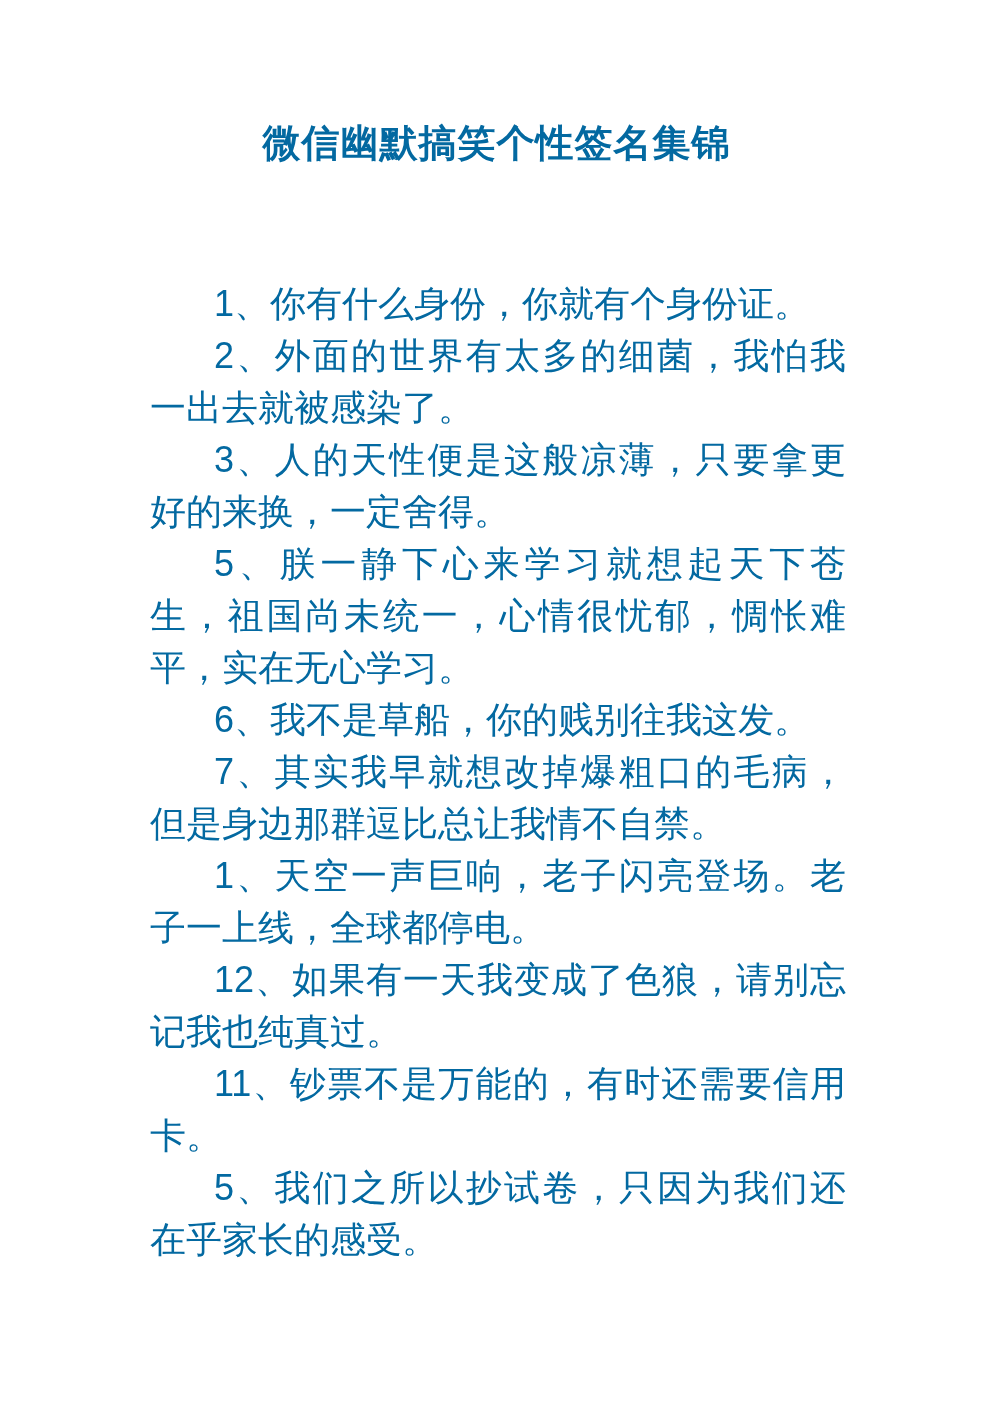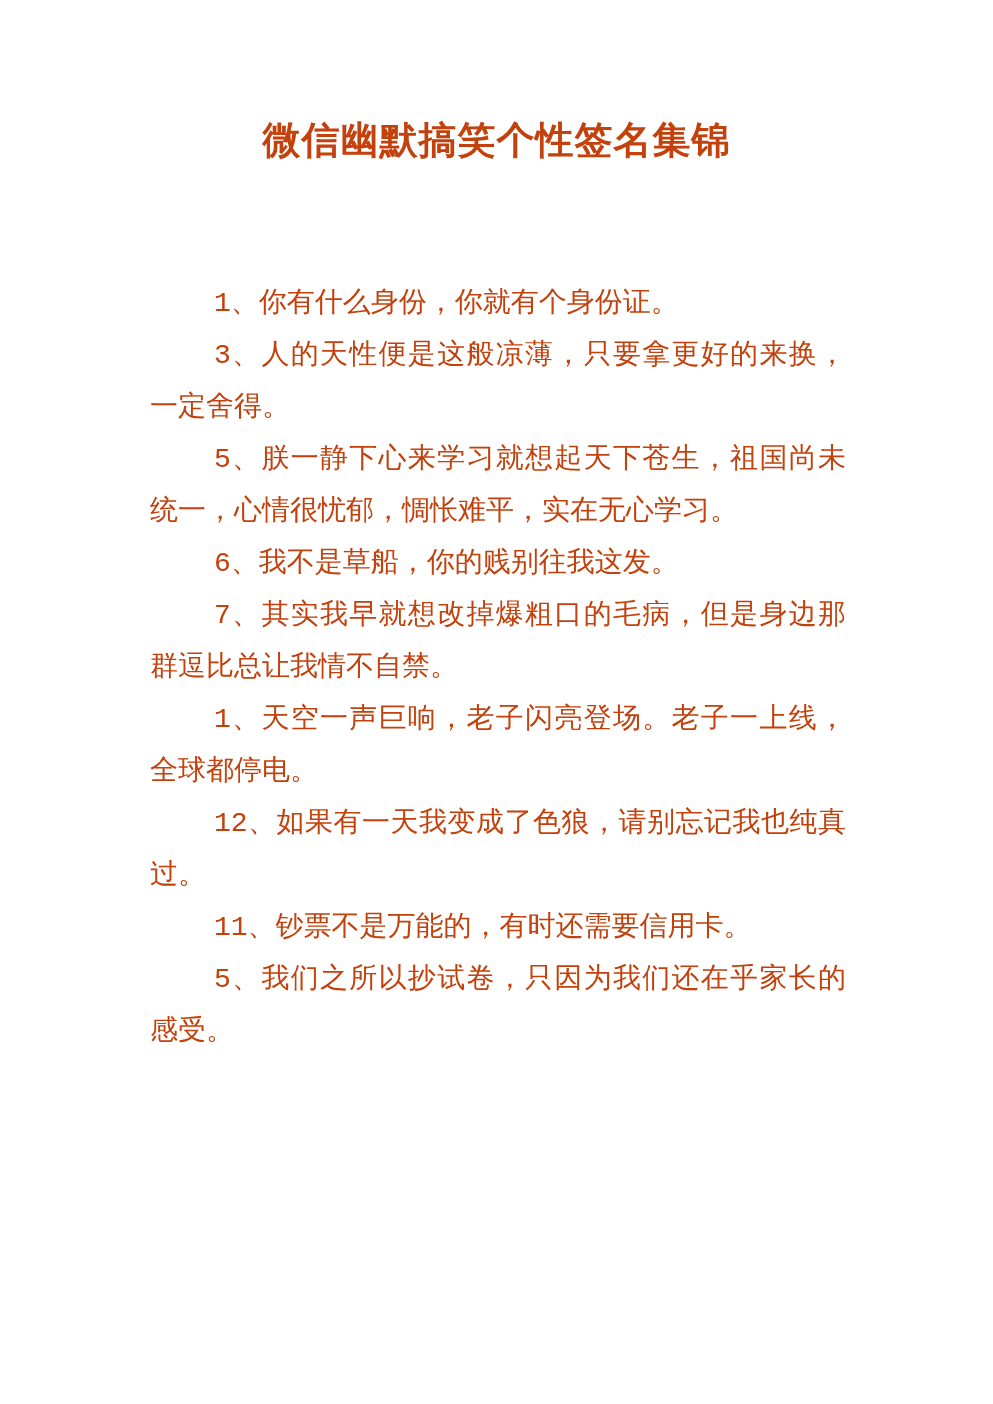--- a/index.html
+++ b/index.html
@@ -6,22 +6,22 @@
     margin: 0;
     padding: 0;
     background: #ffffff;
   }
   .page {
     position: relative;
     width: 993px;
     height: 1404px;
     background: #ffffff;
     overflow: hidden;
-    font-family: Liberation Mono, monospace;
-    color: #c2410c;
+    font-family: Liberation Sans, sans-serif;
+    color: #0369a1;
   }
   .doc-title {
     position: absolute;
     top: 120px;
     left: 0;
     width: 100%;
     margin: 0;
     text-align: center;
     font-size: 38px;
     line-height: 46px;
@@ -29,35 +29,36 @@
     letter-spacing: 1px;
   }
   .doc-content {
     position: absolute;
     top: 278px;
     left: 150px;
     width: 696px;
   }
   .doc-content p {
     margin: 0;
-    font-size: 28px;
+    font-size: 36px;
     line-height: 52px;
     text-align: justify;
     text-indent: 64px;
     word-break: break-all;
   }
 </style>
 </head>
 <body>
 
 <div class="page">
   <h1 class="doc-title">微信幽默搞笑个性签名集锦</h1>
 
   <div class="doc-content">
     <p>1、你有什么身份，你就有个身份证。</p>
+    <p>2、外面的世界有太多的细菌，我怕我一出去就被感染了。</p>
     <p>3、人的天性便是这般凉薄，只要拿更好的来换，一定舍得。</p>
     <p>5、朕一静下心来学习就想起天下苍生，祖国尚未统一，心情很忧郁，惆怅难平，实在无心学习。</p>
     <p>6、我不是草船，你的贱别往我这发。</p>
     <p>7、其实我早就想改掉爆粗口的毛病，但是身边那群逗比总让我情不自禁。</p>
     <p>1、天空一声巨响，老子闪亮登场。老子一上线，全球都停电。</p>
     <p>12、如果有一天我变成了色狼，请别忘记我也纯真过。</p>
     <p>11、钞票不是万能的，有时还需要信用卡。</p>
     <p>5、我们之所以抄试卷，只因为我们还在乎家长的感受。</p>
   </div>
 </div>

